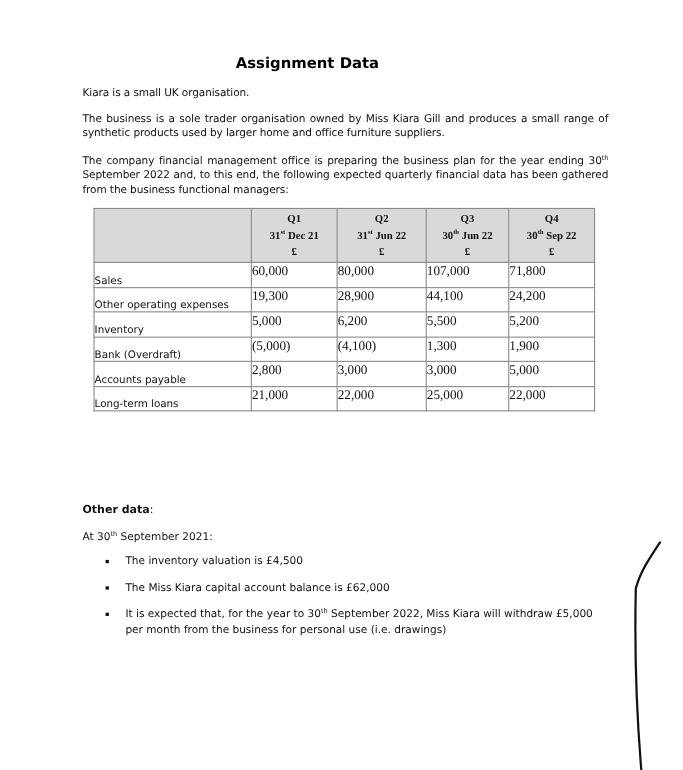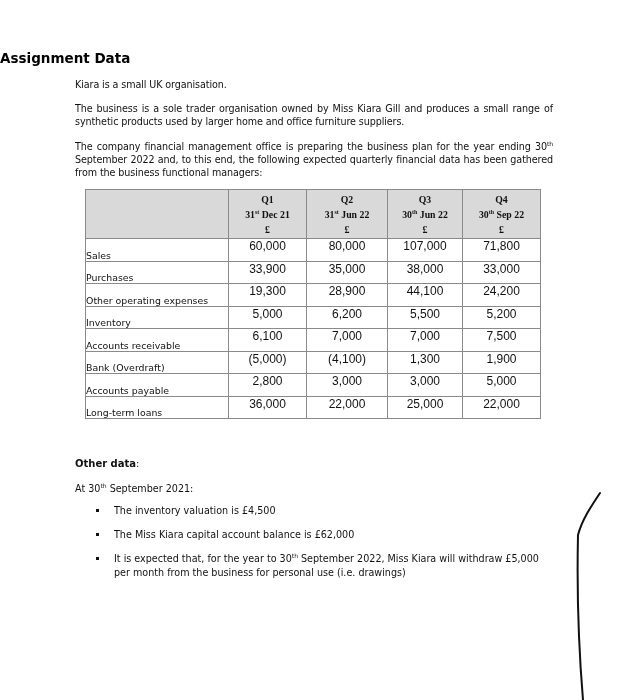--- a/index.html
+++ b/index.html
@@ -1,21 +1,21 @@
 <!DOCTYPE html>
 <html><head>
 <meta charset="utf-8">
 <style>
   html, body { margin: 0; padding: 0; }
   body {
     width: 621px; height: 700px; background: #ffffff; position: relative; overflow: hidden;
     font-family: "DejaVu Sans", sans-serif; color: #111;
   }
   .page-title {
-    position: absolute; left: 0; width: 559px; top: 50px; text-align: left;
+    position: absolute; left: 0; width: 559px; top: 50px; text-align: center;
     font-weight: bold; font-size: 13.5px; color: #000;
   }
   .para {
     position: absolute; left: 75px; width: 478px; font-size: 9.6px; line-height: 13px;
     text-align: justify; letter-spacing: -0.1px;
   }
   .para sup, th sup { font-size: 6px; vertical-align: 4px; line-height: 0; }
   #p1 { top: 78px; }
   #p2 { top: 102px; }
   #p3 { top: 140px; }
@@ -25,21 +25,21 @@
     font-size: 9.6px; table-layout: fixed;
   }
   table.data th, table.data td { border: 1px solid #8a8a8a; padding: 0; }
   table.data th {
     background: #d9d9d9; font-weight: bold; text-align: center; height: 48px;
     vertical-align: middle; font-size: 9.8px; line-height: 15px; color: #111; font-family: Liberation Serif, serif;
   }
   table.data td { height: 21.5px; }
   td.lbl { padding-left: 6px; font-family: "DejaVu Sans", sans-serif; font-size: 9.4px; }
   td.num {
-    text-align: center; padding-right: 4px; font-family: Liberation Sans, sans-serif;
+    text-align: left; padding-right: 4px; font-family: Liberation Serif, serif;
     font-size: 12px; vertical-align: top; padding-top: 2px;
   }
   td.lbl { vertical-align: bottom; padding-bottom: 3px; }
 
   .other-head { position: absolute; left: 75px; top: 458px; font-size: 10px; }
   .other-head b { font-weight: bold; }
   .at-line { position: absolute; left: 75px; top: 483px; font-size: 9.6px; }
   .at-line sup, .bullet-text sup { font-size: 6px; vertical-align: 4px; line-height: 0; }
   .bullet {
     position: absolute; left: 96px; font-size: 9.6px; line-height: 14px;
@@ -98,64 +98,50 @@
   </thead>
   <tbody>
     <tr>
       <td class="lbl">Sales</td>
       <td class="num">60,000</td>
       <td class="num">80,000</td>
       <td class="num">107,000</td>
       <td class="num">71,800</td>
     </tr>
     <tr>
-      <td class="lbl">Purchases</td>
-      <td class="num">33,900</td>
-      <td class="num">35,000</td>
-      <td class="num">38,000</td>
-      <td class="num">33,000</td>
-    </tr>
-    <tr>
       <td class="lbl">Other operating expenses</td>
       <td class="num">19,300</td>
       <td class="num">28,900</td>
       <td class="num">44,100</td>
       <td class="num">24,200</td>
     </tr>
     <tr>
       <td class="lbl">Inventory</td>
       <td class="num">5,000</td>
       <td class="num">6,200</td>
       <td class="num">5,500</td>
       <td class="num">5,200</td>
-    </tr>
-    <tr>
-      <td class="lbl">Accounts receivable</td>
-      <td class="num">6,100</td>
-      <td class="num">7,000</td>
-      <td class="num">7,000</td>
-      <td class="num">7,500</td>
     </tr>
     <tr>
       <td class="lbl">Bank (Overdraft)</td>
       <td class="num">(5,000)</td>
       <td class="num">(4,100)</td>
       <td class="num">1,300</td>
       <td class="num">1,900</td>
     </tr>
     <tr>
       <td class="lbl">Accounts payable</td>
       <td class="num">2,800</td>
       <td class="num">3,000</td>
       <td class="num">3,000</td>
       <td class="num">5,000</td>
     </tr>
     <tr>
       <td class="lbl">Long-term loans</td>
-      <td class="num">36,000</td>
+      <td class="num">21,000</td>
       <td class="num">22,000</td>
       <td class="num">25,000</td>
       <td class="num">22,000</td>
     </tr>
   </tbody>
 </table>
 
 <div class="other-head"><b>Other data</b><span>:</span></div>
 
 <div class="at-line"><span>At 30</span><sup>th</sup><span> September 2021:</span></div>

